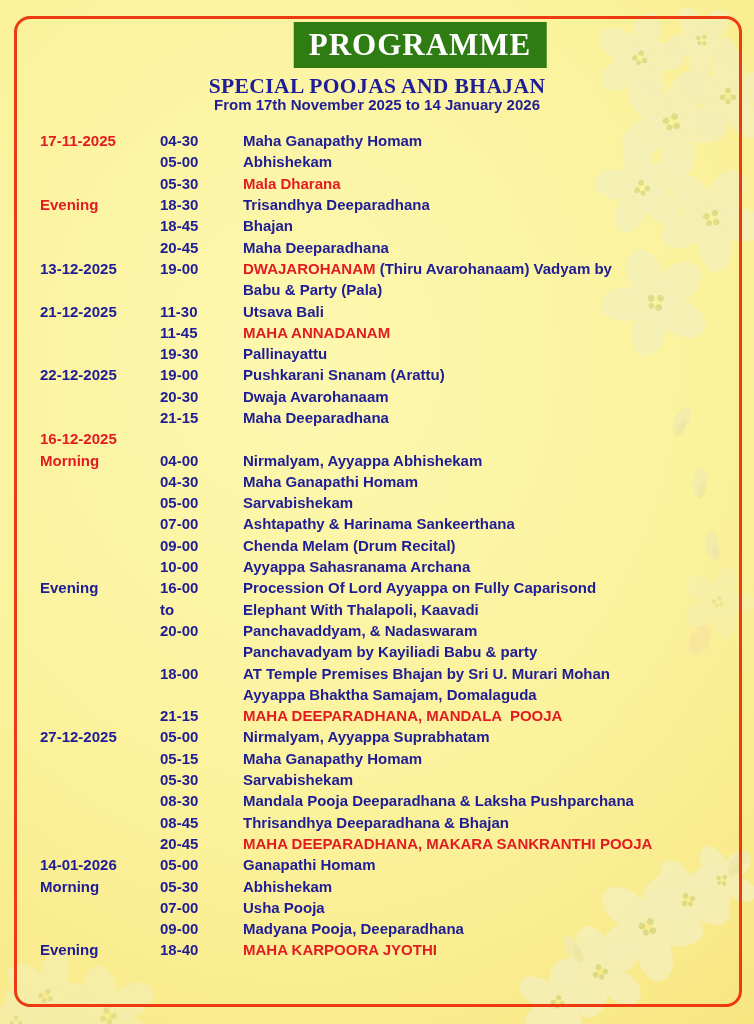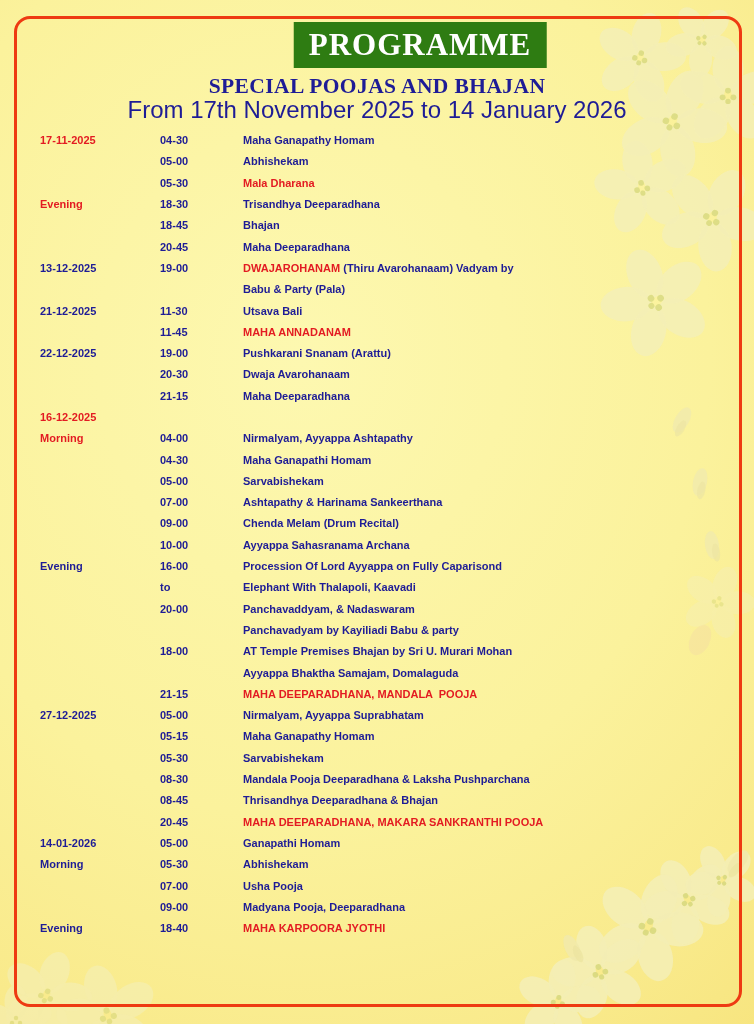--- a/index.html
+++ b/index.html
@@ -26,27 +26,27 @@
     font-family:"Liberation Serif", serif;font-weight:bold;font-size:31px;line-height:1;
     padding:7px 15px 8px;letter-spacing:1px;white-space:nowrap;margin-left:43px;
   }
   .subtitle{
     position:absolute;top:74px;left:0;width:100%;text-align:center;z-index:2;
     font-family:"Liberation Serif", serif;font-weight:bold;font-size:21.5px;
     color:var(--navy);letter-spacing:.4px;
   }
   .daterange{
     position:absolute;top:96px;left:0;width:100%;text-align:center;z-index:2;
-    font-weight:normal;font-size:24px;color:var(--navy);
+    font-weight:bold;font-size:15px;color:var(--navy);
   }
   .schedule{position:absolute;left:40px;top:130px;width:676px;z-index:2;}
   .row{
     display:grid;grid-template-columns:120px 83px 1fr;
     height:21.3px;align-items:center;
-    font-size:11px;font-weight:bold;white-space:pre;line-height:1;
+    font-size:15px;font-weight:bold;white-space:pre;line-height:1;
   }
   .cell{overflow:visible;}
   .c-red{color:var(--red);}
   .c-blue{color:var(--navy);}
 </style>
 </head>
 <body>
 
 <svg class="decor" width="754" height="1024" viewBox="0 0 754 1024" xmlns="http://www.w3.org/2000/svg">
   <defs>
@@ -166,20 +166,25 @@
     <div class="cell time c-blue">11-30</div>
     <div class="cell desc"><span class="c-blue">Utsava Bali</span></div>
   </div>
 
   <div class="row">
     <div class="cell date c-blue"></div>
     <div class="cell time c-blue">11-45</div>
     <div class="cell desc"><span class="c-red">MAHA ANNADANAM</span></div>
   </div>
 
+  <div class="row">
+    <div class="cell date c-blue"></div>
+    <div class="cell time c-blue">19-30</div>
+    <div class="cell desc"><span class="c-blue">Pallinayattu</span></div>
+  </div>
 
   <div class="row">
     <div class="cell date c-blue">22-12-2025</div>
     <div class="cell time c-blue">19-00</div>
     <div class="cell desc"><span class="c-blue">Pushkarani Snanam (Arattu)</span></div>
   </div>
 
   <div class="row">
     <div class="cell date c-blue"></div>
     <div class="cell time c-blue">20-30</div>
@@ -193,21 +198,21 @@
   </div>
 
   <div class="row">
     <div class="cell date c-red">16-12-2025</div>
     <div class="cell time c-blue"></div>
   </div>
 
   <div class="row">
     <div class="cell date c-red">Morning</div>
     <div class="cell time c-blue">04-00</div>
-    <div class="cell desc"><span class="c-blue">Nirmalyam, Ayyappa Ashtapathy</span></div>
+    <div class="cell desc"><span class="c-blue">Nirmalyam, Ayyappa Abhishekam</span></div>
   </div>
 
   <div class="row">
     <div class="cell date c-blue"></div>
     <div class="cell time c-blue">04-30</div>
     <div class="cell desc"><span class="c-blue">Maha Ganapathi Homam</span></div>
   </div>
 
   <div class="row">
     <div class="cell date c-blue"></div>

